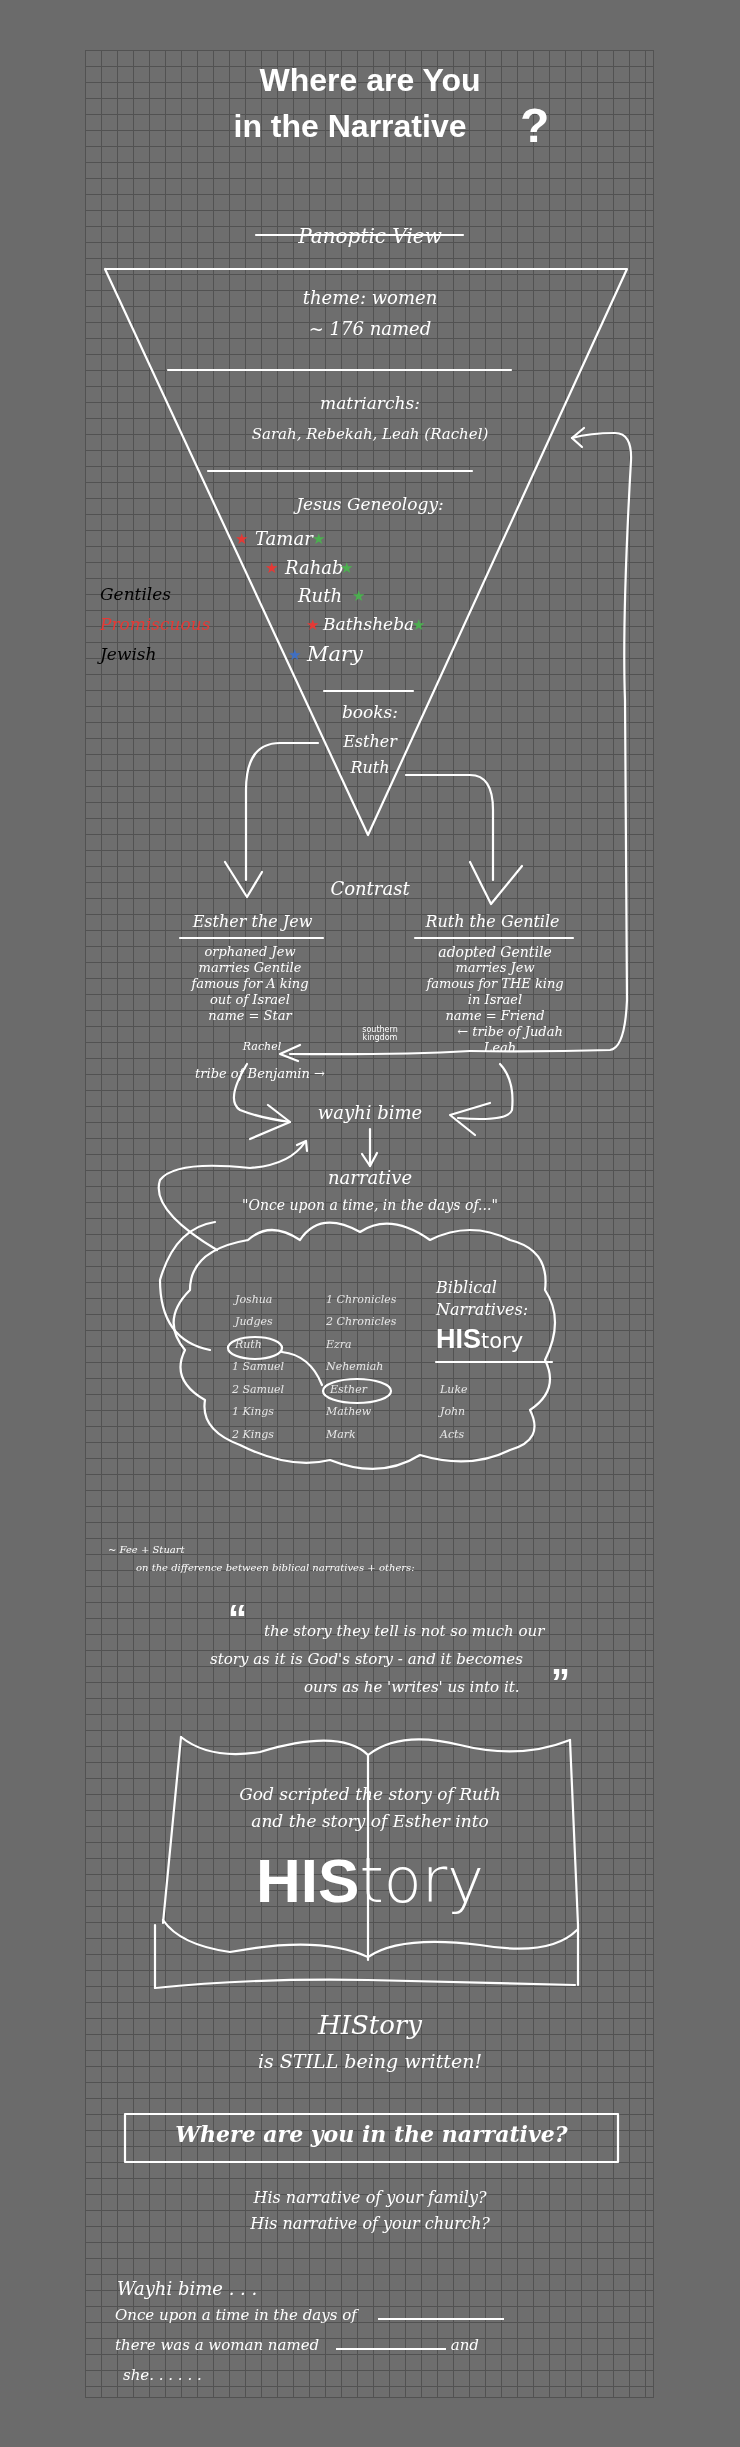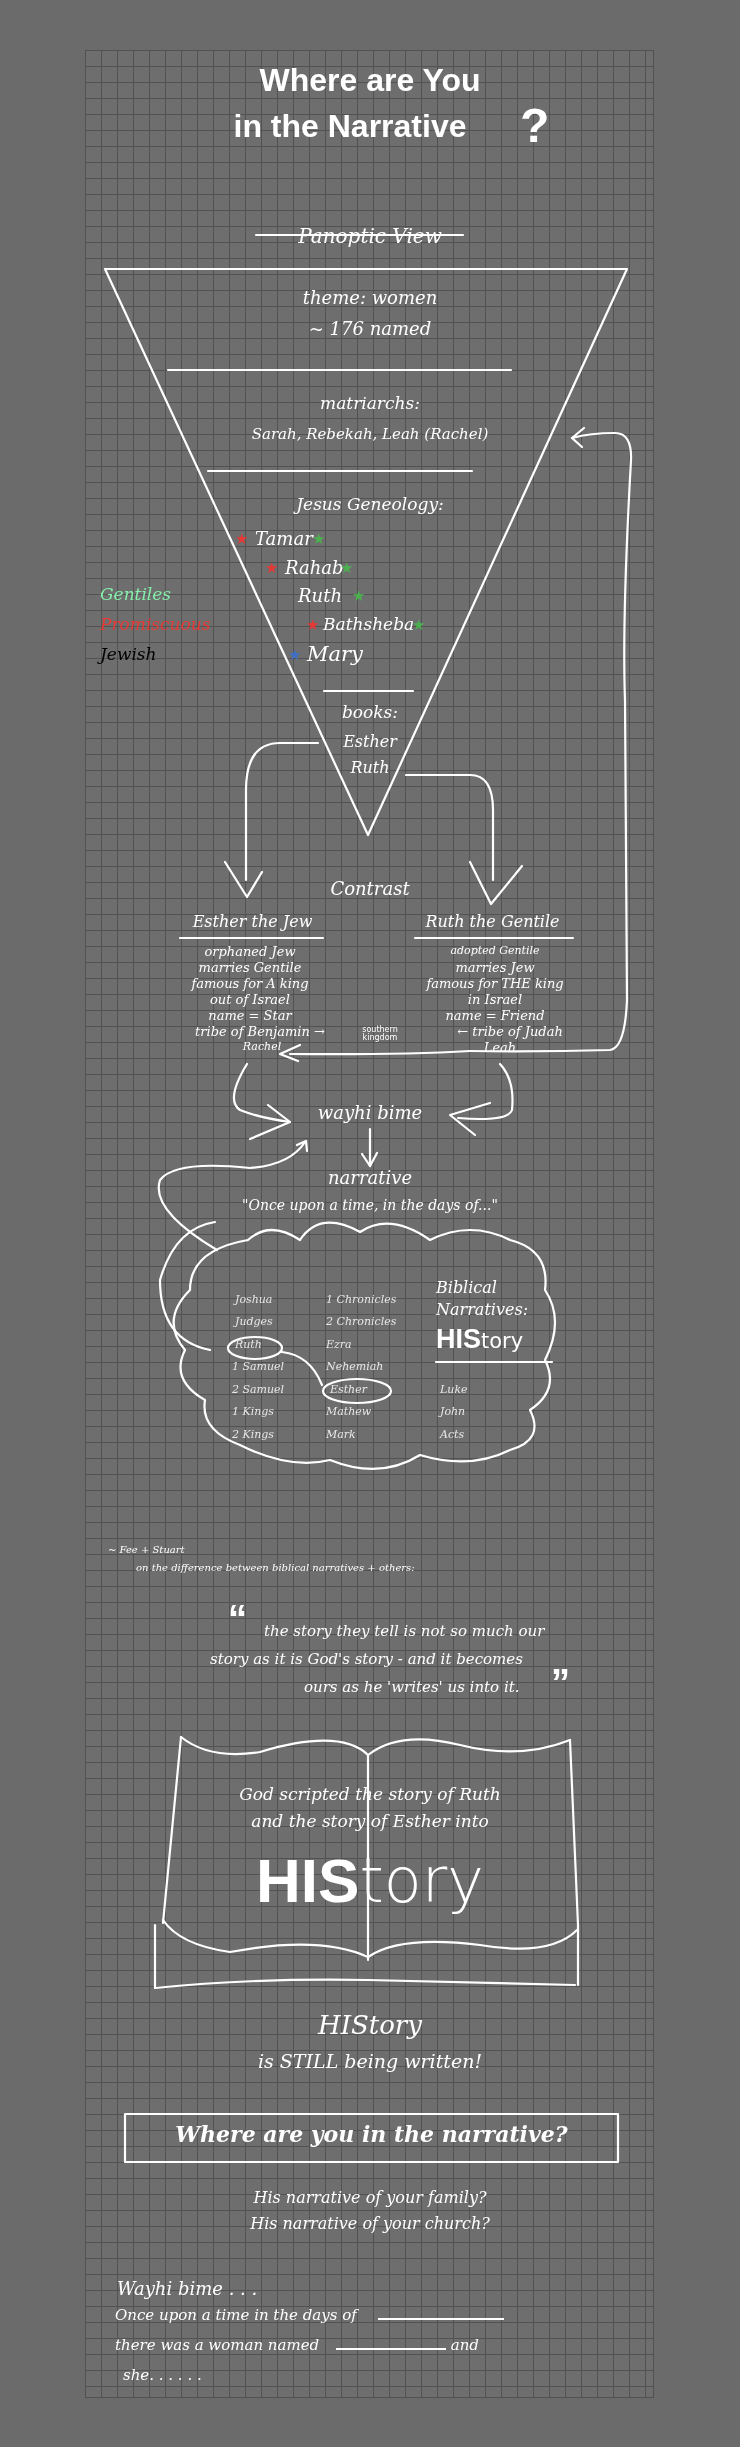--- a/index.html
+++ b/index.html
@@ -117,41 +117,41 @@
 <div class="t hand" style="left:298px; top:585px; font-size:18px;">Ruth</div>
 <span class="star" style="left:352px; top:589px; color:#4caf50;">★</span>
 
 <span class="star" style="left:306px; top:618px; color:#e53935;">★</span>
 <div class="t hand" style="left:323px; top:614px; font-size:17px;">Bathsheba</div>
 <span class="star" style="left:412px; top:618px; color:#4caf50;">★</span>
 
 <span class="star" style="left:288px; top:648px; color:#3f6fc4;">★</span>
 <div class="t hand" style="left:307px; top:642px; font-size:21px;">Mary</div>
 
-<div class="legend hand" style="top:584px; color:#86efac;">Gentiles</div>
+<div class="legend hand" style="top:584px; color:#000000;">Gentiles</div>
 <div class="legend hand" style="top:614px; color:#e53935;">Promiscuous</div>
 <div class="legend hand" style="top:644px; color:#000000;">Jewish</div>
 
 <div class="t hand" style="left:320px; top:702px; width:100px; font-size:17px;">books:</div>
 <div class="t hand" style="left:320px; top:732px; width:100px; font-size:16px;">Esther</div>
 <div class="t hand" style="left:320px; top:758px; width:100px; font-size:16px;">Ruth</div>
 
 <div class="t hand" style="left:300px; top:878px; width:140px; font-size:18px;">Contrast</div>
 <div class="t hand" style="left:170px; top:912px; width:165px; font-size:16px;">Esther the Jew</div>
 <div class="t hand" style="left:405px; top:912px; width:175px; font-size:16px;">Ruth the Gentile</div>
 
 <div class="t hand" style="left:160px; top:944px; width:180px; font-size:13px;">orphaned Jew</div>
 <div class="t hand" style="left:160px; top:960px; width:180px; font-size:13px;">marries Gentile</div>
 <div class="t hand" style="left:160px; top:976px; width:180px; font-size:13px;">famous for A king</div>
 <div class="t hand" style="left:160px; top:992px; width:180px; font-size:13px;">out of Israel</div>
 <div class="t hand" style="left:160px; top:1008px; width:180px; font-size:13px;">name = Star</div>
-<div class="t hand" style="left:160px; top:1024px; width:200px; font-size:13px;">tribe of Benjamin →</div>
+<div class="t hand" style="left:160px; top:1066px; width:200px; font-size:13px;">tribe of Benjamin →</div>
 <div class="t hand" style="left:222px; top:1040px; width:80px; font-size:11px;">Rachel</div>
 
-<div class="t hand" style="left:400px; top:944px; width:190px; font-size:11px;font-style:italic;">adopted Gentile</div>
+<div class="t hand" style="left:400px; top:944px; width:190px; font-size:14px;font-style:italic;">adopted Gentile</div>
 <div class="t hand" style="left:400px; top:960px; width:190px; font-size:13px;">marries Jew</div>
 <div class="t hand" style="left:400px; top:976px; width:190px; font-size:13px;">famous for THE king</div>
 <div class="t hand" style="left:400px; top:992px; width:190px; font-size:13px;">in Israel</div>
 <div class="t hand" style="left:400px; top:1008px; width:190px; font-size:13px;">name = Friend</div>
 <div class="t hand" style="left:420px; top:1024px; width:180px; font-size:13px;">← tribe of Judah</div>
 <div class="t hand" style="left:460px; top:1040px; width:80px; font-size:13px;">Leah</div>
 
 <div class="t" style="left:350px; top:1026px; width:60px; font-size:8px; line-height:8px;">southern</div>
 <div class="t" style="left:350px; top:1034px; width:60px; font-size:8px; line-height:8px;">kingdom</div>
 

